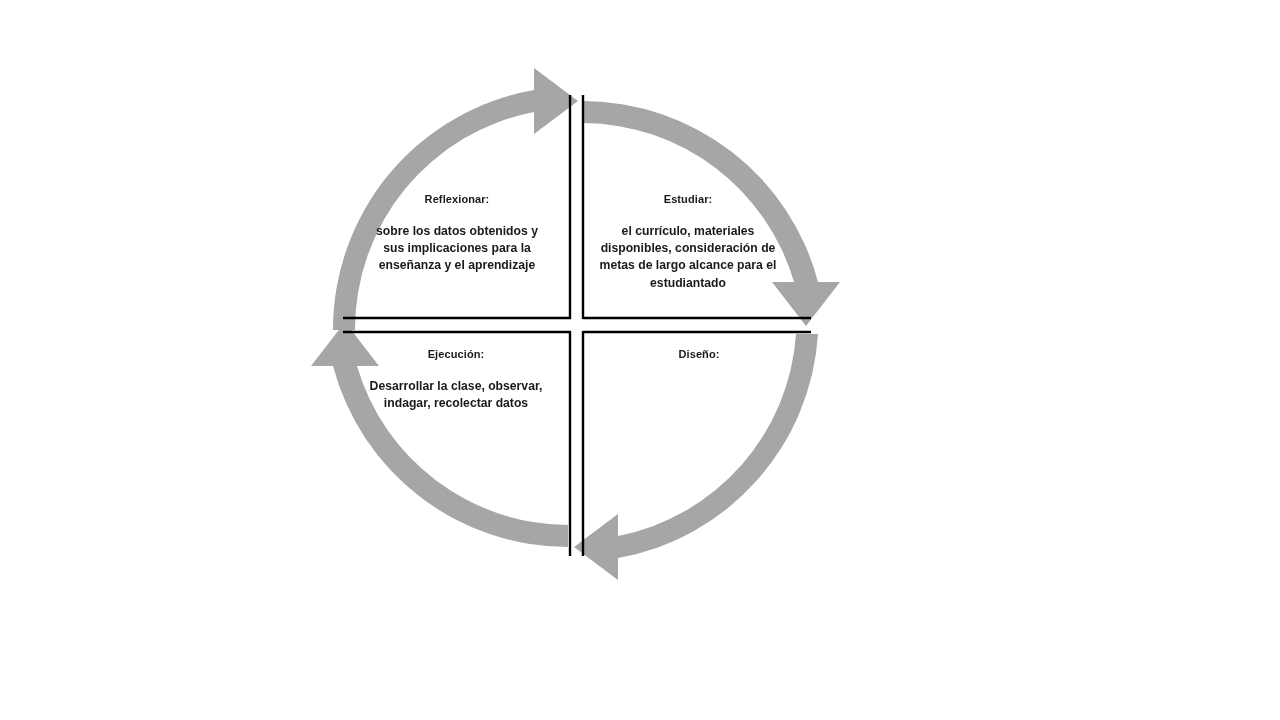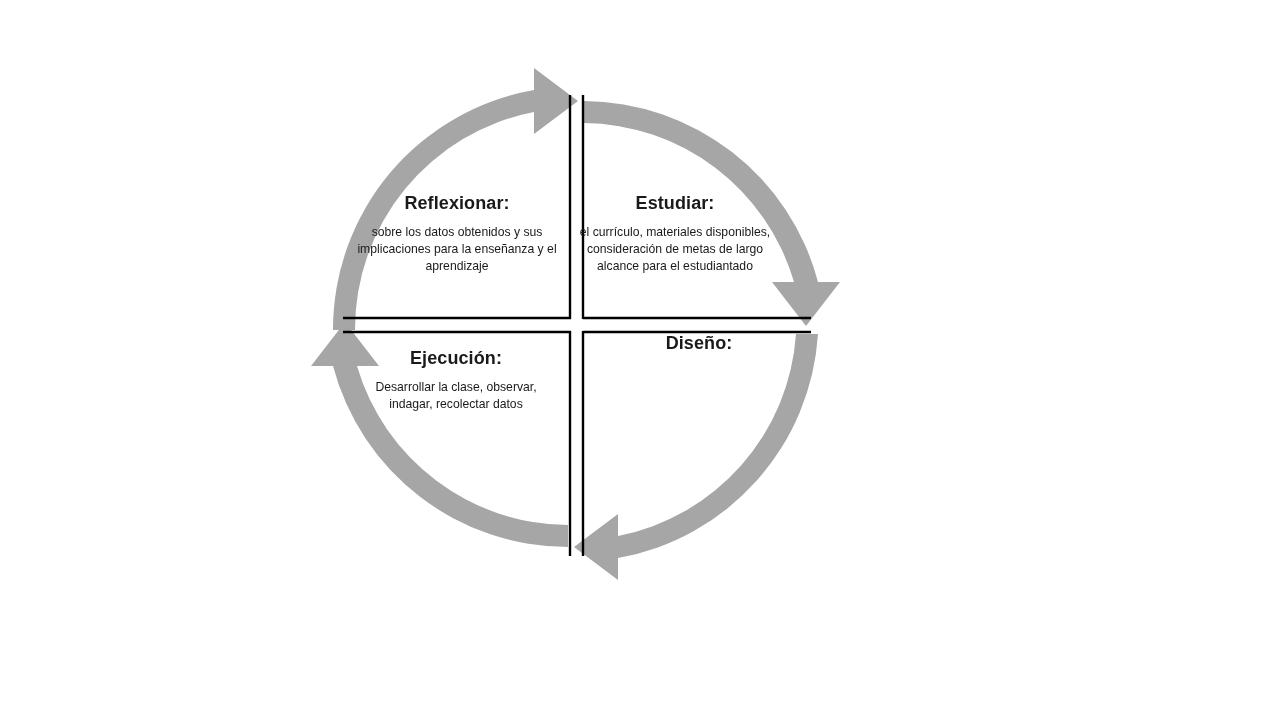--- a/index.html
+++ b/index.html
@@ -32,54 +32,54 @@
 
   
   .quadrant {
     position: absolute;
     box-sizing: border-box;
     text-align: center;
     padding: 0 6px;
   }
 
   .q-title {
-    font-size: 18px;
+    font-size: 11px;
     font-weight: bold;
     line-height: 1.32;
     letter-spacing: 0.1px;
     margin: 0 0 7px 0;
     white-space: nowrap;
   }
 
   .q-body {
     font-size: 12.2px;
-    font-weight: normal;
+    font-weight: bold;
     line-height: 1.42;
-    margin: 8px;
+    margin: 16px;
   }
 
   
   #quad-reflexionar {
     left: 343px;
     top: 192px;
     width: 228px;
   }
   #quad-estudiar {
-    left: 561px;
+    left: 574px;
     top: 192px;
     width: 228px;
   }
   #quad-ejecucion {
     left: 342px;
     top: 347px;
     width: 228px;
   }
   #quad-diseno {
     left: 585px;
-    top: 332px;
+    top: 347px;
     width: 228px;
   }
 </style>
 </head>
 <body>
 
 <div id="canvas">
 
   <svg id="ring-svg" viewBox="0 0 1280 720">
 

